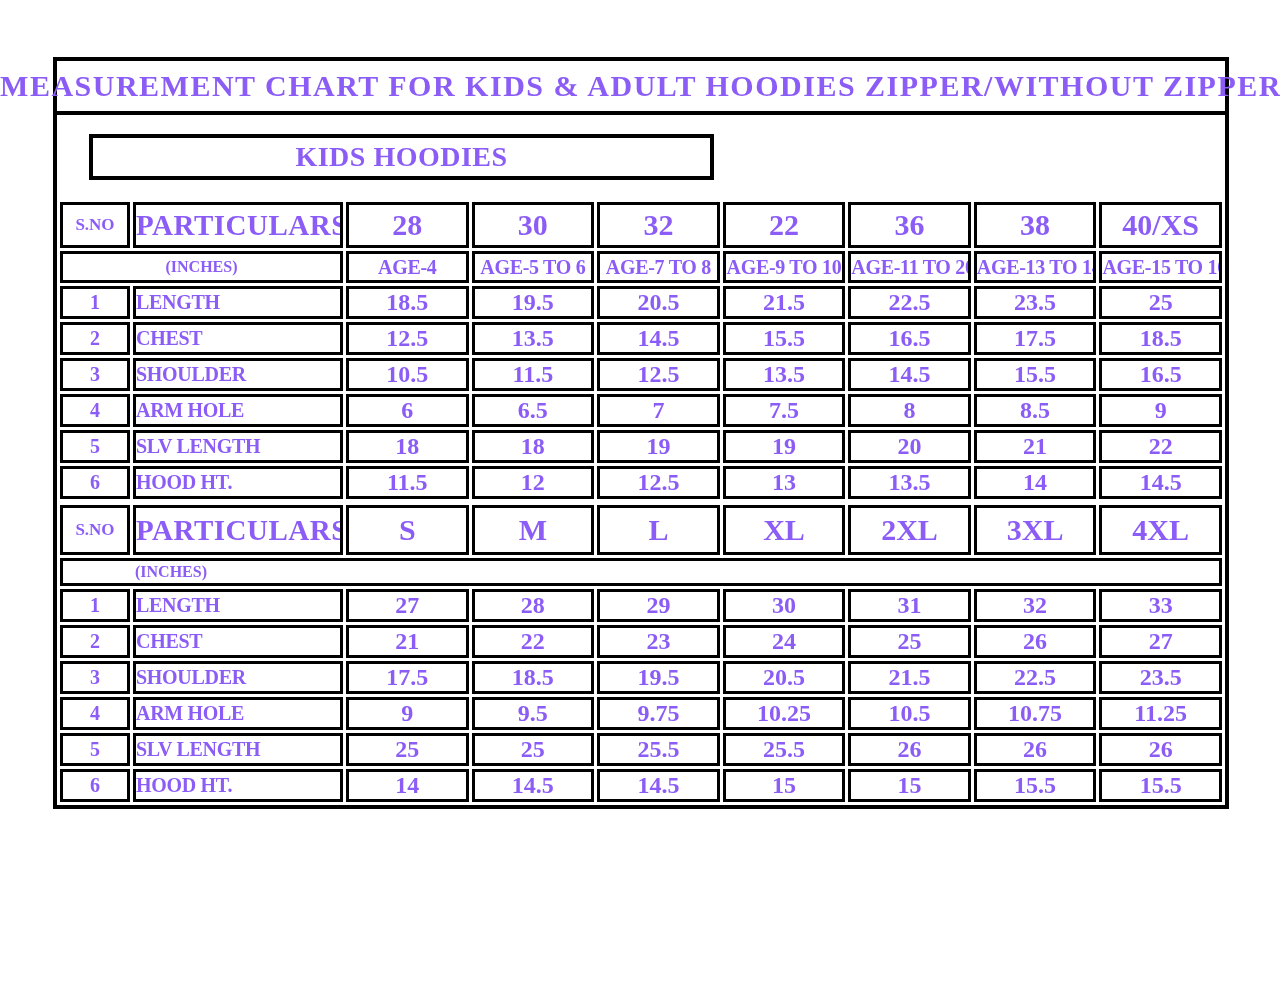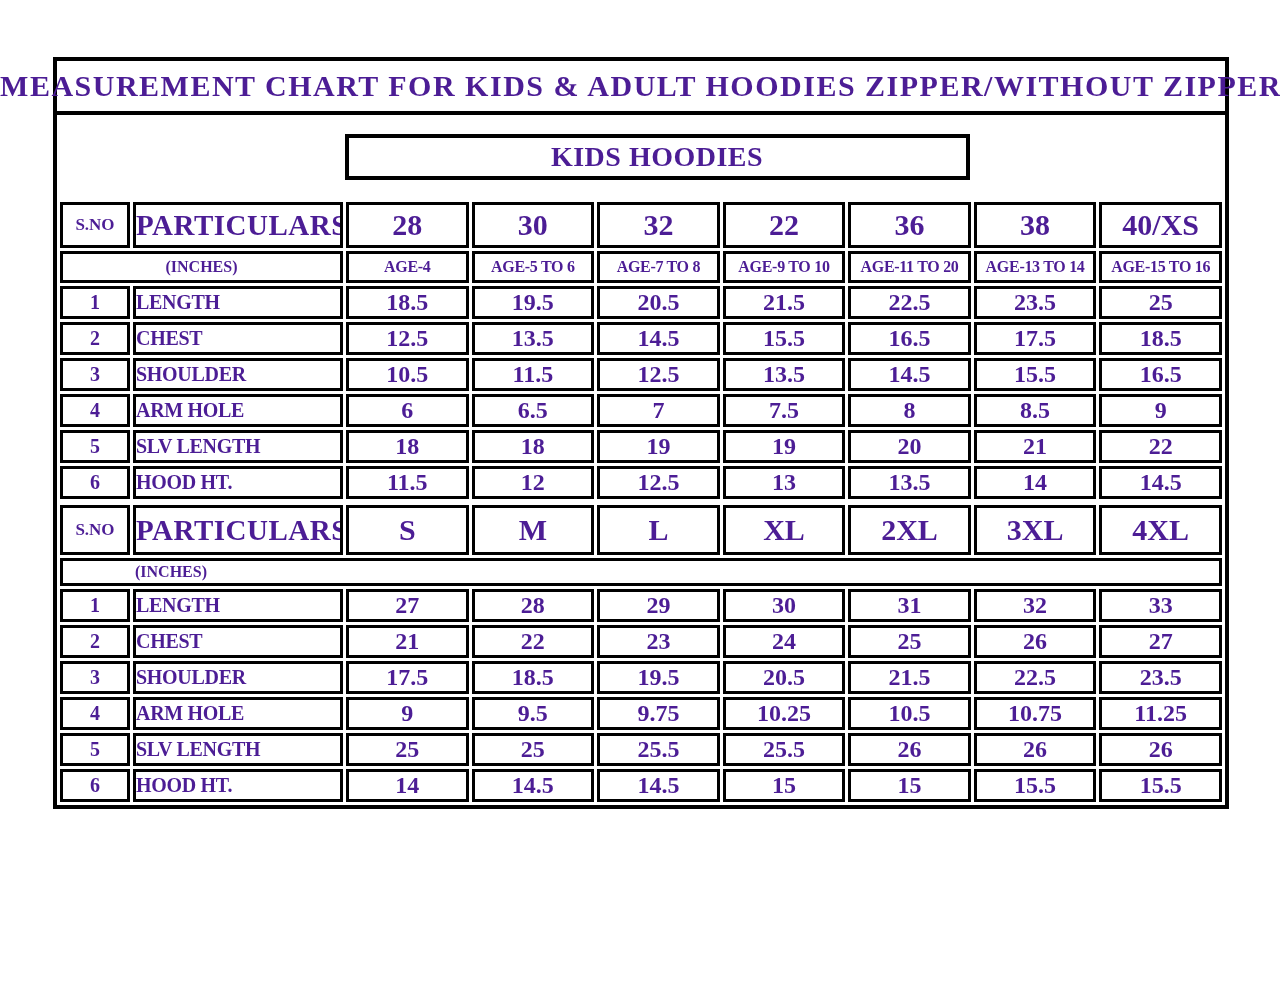--- a/index.html
+++ b/index.html
@@ -7,21 +7,21 @@
     padding: 0;
     background: #ffffff;
   }
   .canvas {
     position: relative;
     width: 1280px;
     height: 988px;
     background: #ffffff;
     font-family: "Liberation Serif", serif;
     font-weight: bold;
-    color: #4c1d95;
+    color: #8b5cf6;
     overflow: hidden;
   }
   .sheet {
     position: absolute;
     left: 53px;
     top: 57px;
     width: 1168px;
     border: 4px solid #000000;
     background: #ffffff;
   }
@@ -31,21 +31,21 @@
     display: flex;
     align-items: center;
     justify-content: center;
     font-size: 30px;
     letter-spacing: 1.5px;
     white-space: nowrap;
   }
   .band {
     display: flex;
     align-items: center;
-    justify-content: center;
+    justify-content: flex-start;
     margin-left: 32px;
   }
   .band.kids-band { height: 84px; }
   .band.adult-band { height: 98px; }
   .section-box {
     width: 617px;
     height: 38px;
     border: 4px solid #000000;
     display: flex;
     align-items: center;
@@ -70,21 +70,21 @@
     white-space: nowrap;
   }
   th.cell { height: 46px; }
   .adult-table th.cell { height: 50px; }
   .sno-head  { font-size: 17px; }
   .part-head { font-size: 29px; letter-spacing: 0.5px; margin-top: 28px; }
   .size-head { font-size: 30px; }
   .unit      { height: 32px; font-size: 16px; }
   .unit-left { text-align: left; padding-left: 72px; }
   .adult-table .unit { height: 28px; }
-  .age       { height: 32px; font-size: 16px; letter-spacing: -0.3px; }
+  .age       { height: 32px; font-size: 20px; letter-spacing: -0.3px; }
   td.sno     { height: 33px; font-size: 20px; }
   td.part    { height: 33px; font-size: 20px; text-align: left; padding-left: 0; letter-spacing: -0.3px; }
   td.val     { height: 33px; font-size: 24px; }
 </style>
 </head>
 <body>
 
 <div class="canvas">
   <div class="sheet">
 

